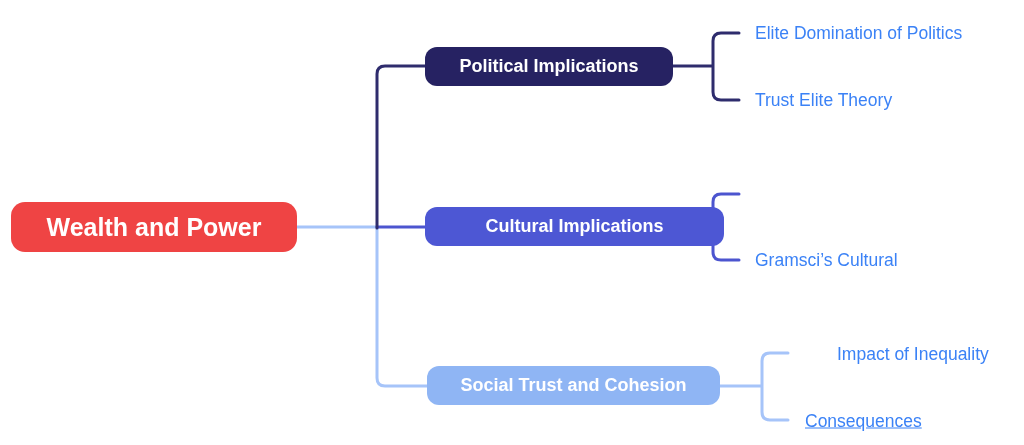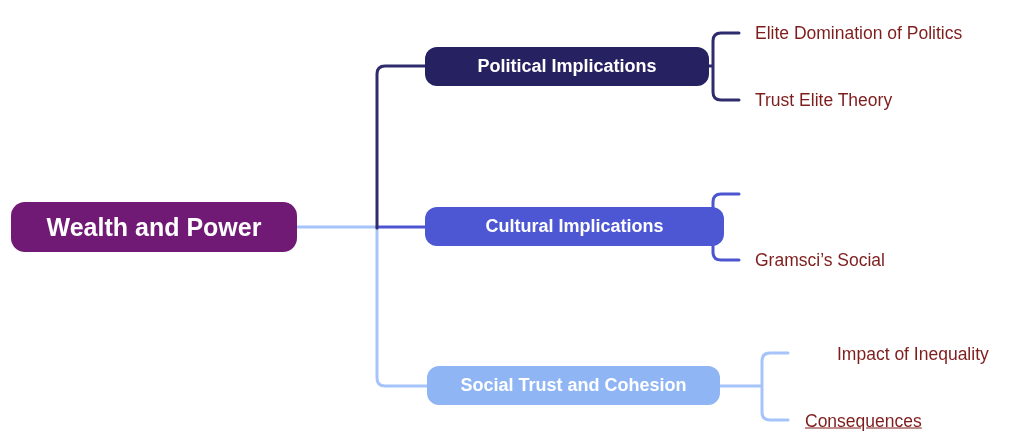--- a/index.html
+++ b/index.html
@@ -33,50 +33,50 @@
     box-sizing: border-box;
     cursor: pointer;
   }
   .node-root {
     left: 11px;
     top: 202px;
     width: 286px;
     height: 50px;
     border-radius: 14px;
     font-size: 25px;
-    background: #701a75;
+    background: #ef4444;
   }
   .node-branch {
     height: 39px;
     border-radius: 12px;
     font-size: 18px;
   }
   .node-political {
     left: 425px;
     top: 47px;
-    width: 284px;
+    width: 248px;
     background: #262262;
   }
   .node-cultural {
     left: 425px;
     top: 207px;
     width: 299px;
     background: #4d57d4;
   }
   .node-social {
     left: 427px;
     top: 366px;
     width: 293px;
     background: #8fb5f4;
   }
   .leaf {
     position: absolute;
     font-size: 17.5px;
     font-weight: 400;
-    color: #7f1d1d;
+    color: #3b82f6;
     white-space: nowrap;
     transform: translateY(-50%);
     cursor: pointer;
   }
   .leaf-1a { left: 755px; top: 33px; }
   .leaf-1b { left: 755px; top: 100px; }
   .leaf-2a { left: 755px; top: 194px; }
   .leaf-2b { left: 755px; top: 260px; }
   .leaf-3a { left: 805px; top: 354px; margin-left: 32px; }
   .leaf-3b { left: 805px; top: 421px; text-decoration: underline; }
@@ -111,18 +111,18 @@
     <span>Cultural Implications</span>
   </div>
 
   <div class="node node-branch node-social">
     <span>Social Trust and Cohesion</span>
   </div>
 
   <div class="leaf leaf-1a">Elite Domination of Politics</div>
   <div class="leaf leaf-1b">Trust Elite Theory</div>
 
-  <div class="leaf leaf-2b">Gramsci’s Social</div>
+  <div class="leaf leaf-2b">Gramsci’s Cultural</div>
 
   <div class="leaf leaf-3a">Impact of Inequality</div>
   <div class="leaf leaf-3b">Consequences</div>
 
 </div>
 
 </body></html>

